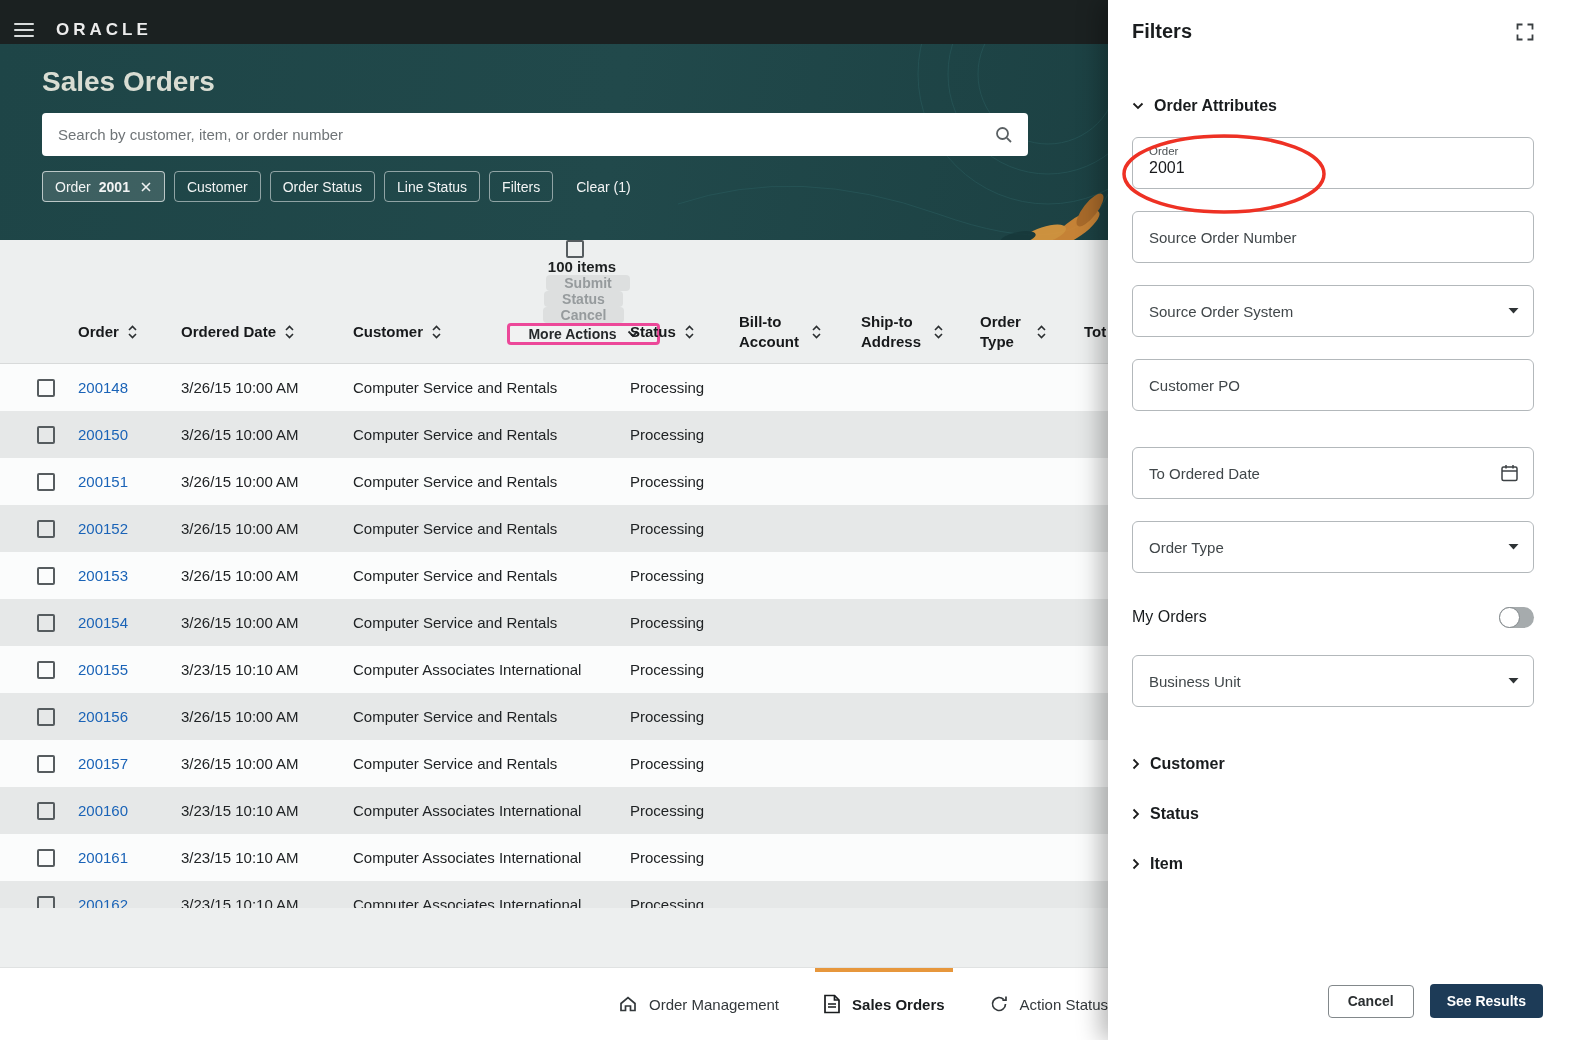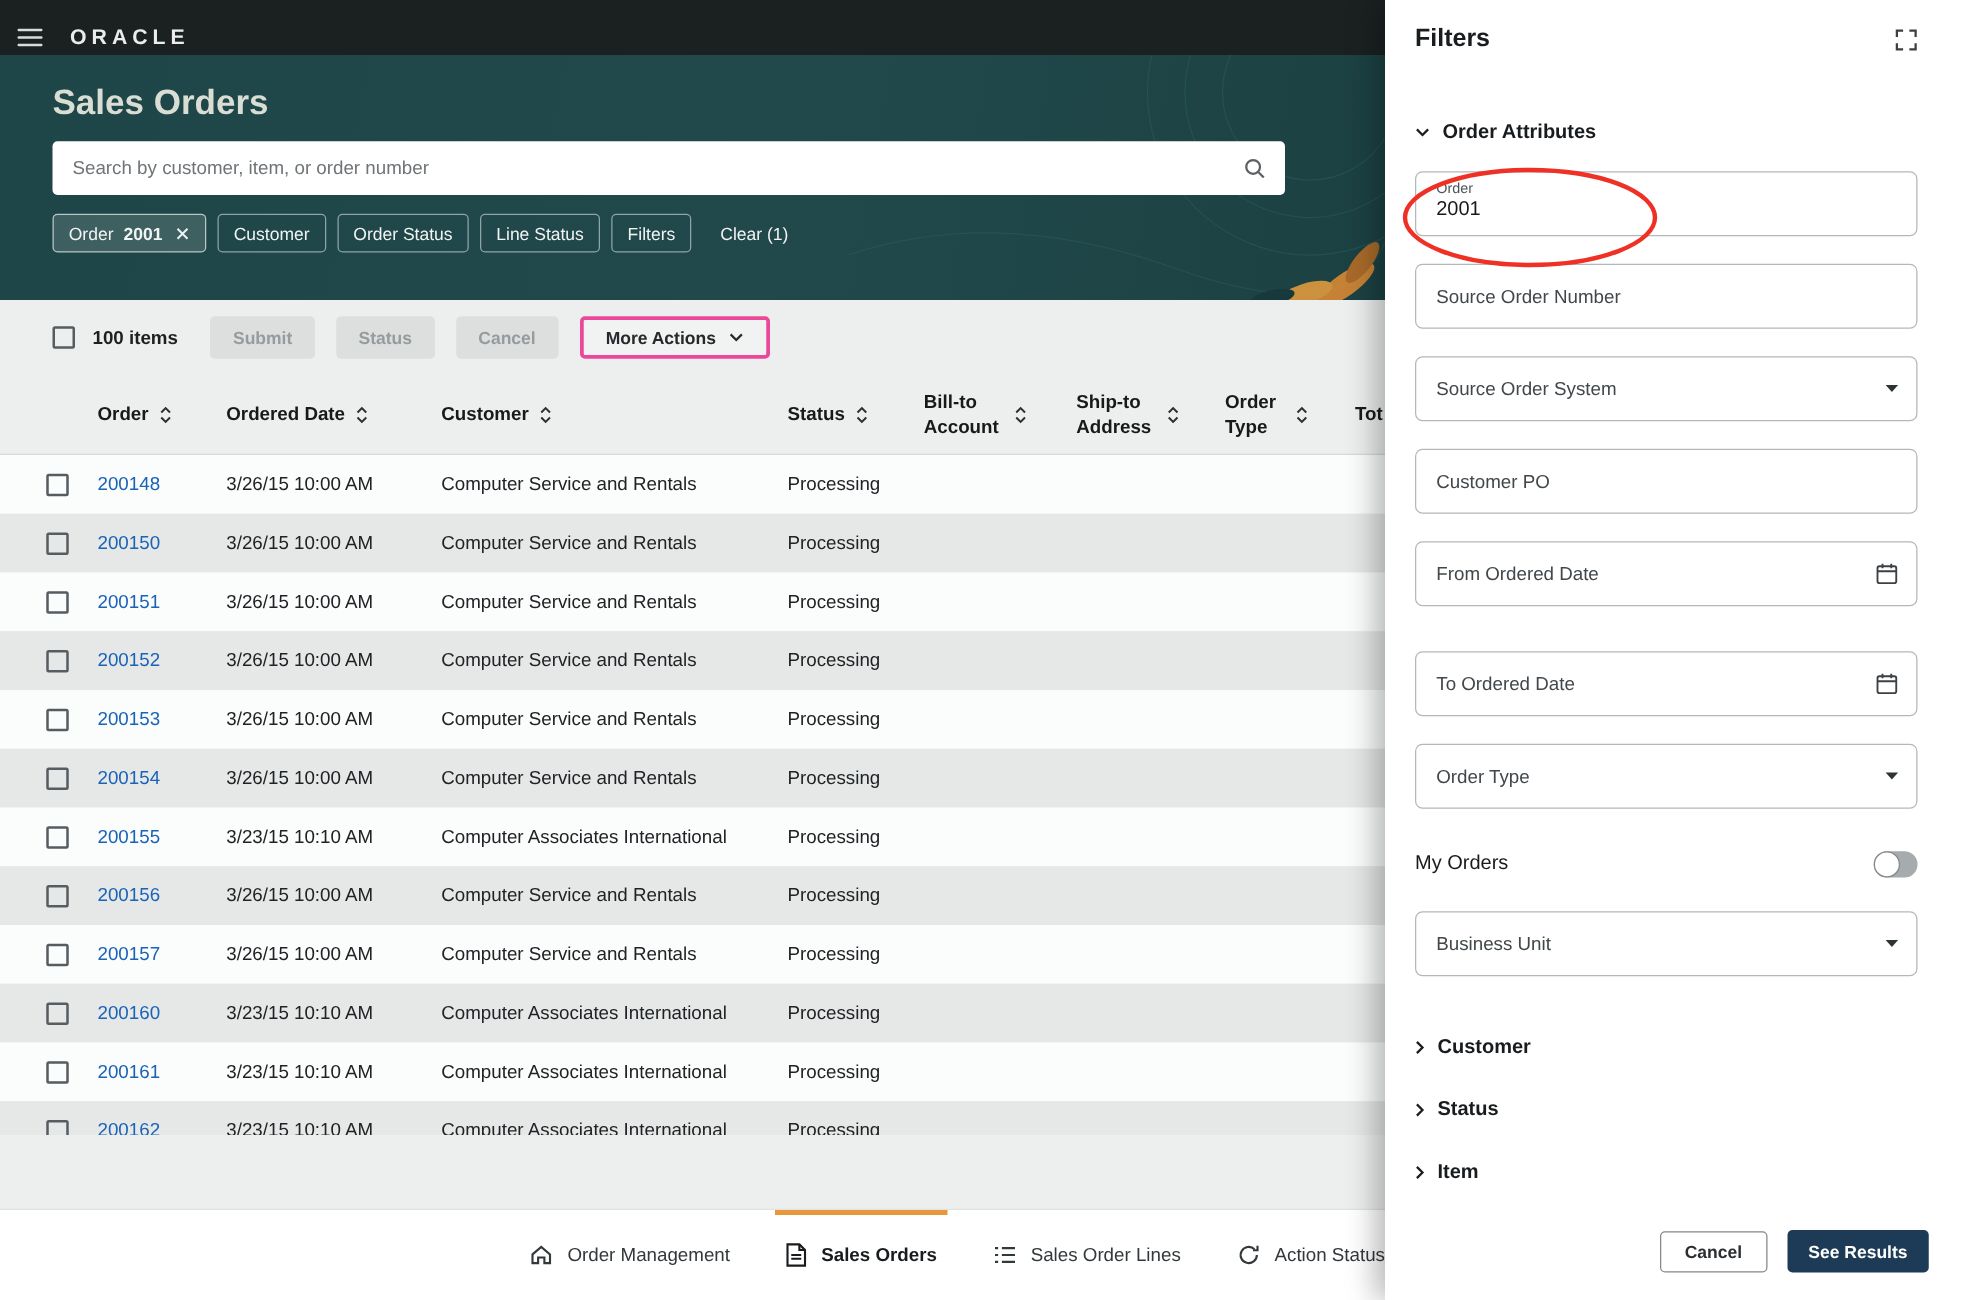--- a/index.html
+++ b/index.html
@@ -23,21 +23,21 @@
   .search-icon{margin-right:14px;display:flex;}
   .chips{position:absolute;left:42px;top:127px;display:flex;align-items:center;gap:9px;}
   .chip{height:31px;display:flex;align-items:center;gap:8px;padding:0 12px;border:1px solid rgba(255,255,255,.5);
     border-radius:4px;color:#f2f4f4;font-size:14px;cursor:pointer;box-sizing:border-box;white-space:nowrap;}
   .chip.applied{background:rgba(255,255,255,.14);border-color:rgba(255,255,255,.65);}
   .chip .val{font-weight:bold;}
   .chip .x{display:flex;margin-left:2px;}
   .clear{margin-left:14px;color:#f2f4f4;font-size:14px;cursor:pointer;white-space:nowrap;}
   
   .content{position:absolute;top:240px;left:0;width:1108px;height:728px;background:#edefef;overflow:hidden;}
-  .toolbar{height:60px;display:flex;align-items:center;padding-left:42px;}
+  .toolbar{height:60px;display:flex;align-items:center;padding-left:42px;flex-direction:column;}
   .cb{width:18px;height:18px;border:2px solid #565c5f;border-radius:2px;display:inline-block;box-sizing:border-box;cursor:pointer;flex:none;background:transparent;}
   .items-count{font-size:15px;font-weight:bold;color:#1d2021;margin-left:14px;}
   .btn{height:34px;padding:0 18px;border-radius:4px;font-size:14px;font-weight:bold;display:flex;align-items:center;box-sizing:border-box;font-family:inherit;}
   .btn.disabled{background:#dddfdf;color:#969b9d;border:none;margin-left:17px;cursor:default;}
   .btn.first{margin-left:26px;}
   .btn.more{background:#f1f2f2;border:3px solid #ec4899;color:#26292b;margin-left:17px;gap:10px;cursor:pointer;align-items:center;}
   .thead{display:grid;grid-template-columns:78px 103px 172px 277px 109px 122px 119px 104px 1fr;
     align-items:center;height:64px;font-weight:bold;color:#17191b;font-size:15px;border-bottom:1px solid #d8dada;box-sizing:border-box;}
   .th{display:flex;align-items:center;gap:8px;padding-right:4px;cursor:pointer;overflow:hidden;}
   .th .lbl{line-height:1.3;}
@@ -314,26 +314,20 @@
   </div>
   <div class="tab active">
     <svg width="18" height="20" viewBox="0 0 18 20" fill="none" stroke="currentColor" stroke-width="1.7">
         <path d="M2 1.5 H11.5 L16 6 V18.5 H2 Z"></path>
         <path d="M11.5 1.5 V6 H16"></path>
         <path d="M5 10 H13 M5 13 H13"></path>
       </svg>
     <span>Sales Orders</span>
   </div>
   <div class="tab">
-    <svg width="20" height="18" viewBox="0 0 20 18" fill="none" stroke="currentColor" stroke-width="1.7">
-        <path d="M2 3.5 H4.5 M7.5 3.5 H18 M2 9 H4.5 M7.5 9 H18 M2 14.5 H4.5 M7.5 14.5 H18"></path>
-      </svg>
-    <span>Sales Order Lines</span>
-  </div>
-  <div class="tab">
     <svg width="20" height="20" viewBox="0 0 20 20" fill="none" stroke="currentColor" stroke-width="1.7">
         <path d="M16.5 10 a6.5 6.5 0 1 1 -1.9 -4.6"></path>
         <path d="M17 2.6 V6.2 H13.4"></path>
       </svg>
     <span>Action Status</span>
   </div>
 </div>
 
 <div class="drawer">
   <div class="drawer-body">
@@ -371,30 +365,20 @@
           <svg width="11" height="7" viewBox="0 0 11 7">
             <path d="M0.5 0.5 L5.5 6 L10.5 0.5 Z" fill="#2e3335"></path>
           </svg>
         </span>
     </div>
 
     <div class="field">
       <span>Customer PO</span>
     </div>
 
-    <div class="field">
-      <span>From Ordered Date</span>
-      <span class="right-ic">
-          <svg width="19" height="19" viewBox="0 0 19 19" fill="none" stroke="#3c4144" stroke-width="1.5">
-            <rect x="2" y="3.5" width="15" height="13.5" rx="1.5"></rect>
-            <path d="M2 7.5 H17"></path>
-            <path d="M6 1.5 V5 M13 1.5 V5"></path>
-          </svg>
-        </span>
-    </div>
 
     <div class="field" style="margin-top:36px;">
       <span>To Ordered Date</span>
       <span class="right-ic">
           <svg width="19" height="19" viewBox="0 0 19 19" fill="none" stroke="#3c4144" stroke-width="1.5">
             <rect x="2" y="3.5" width="15" height="13.5" rx="1.5"></rect>
             <path d="M2 7.5 H17"></path>
             <path d="M6 1.5 V5 M13 1.5 V5"></path>
           </svg>
         </span>

